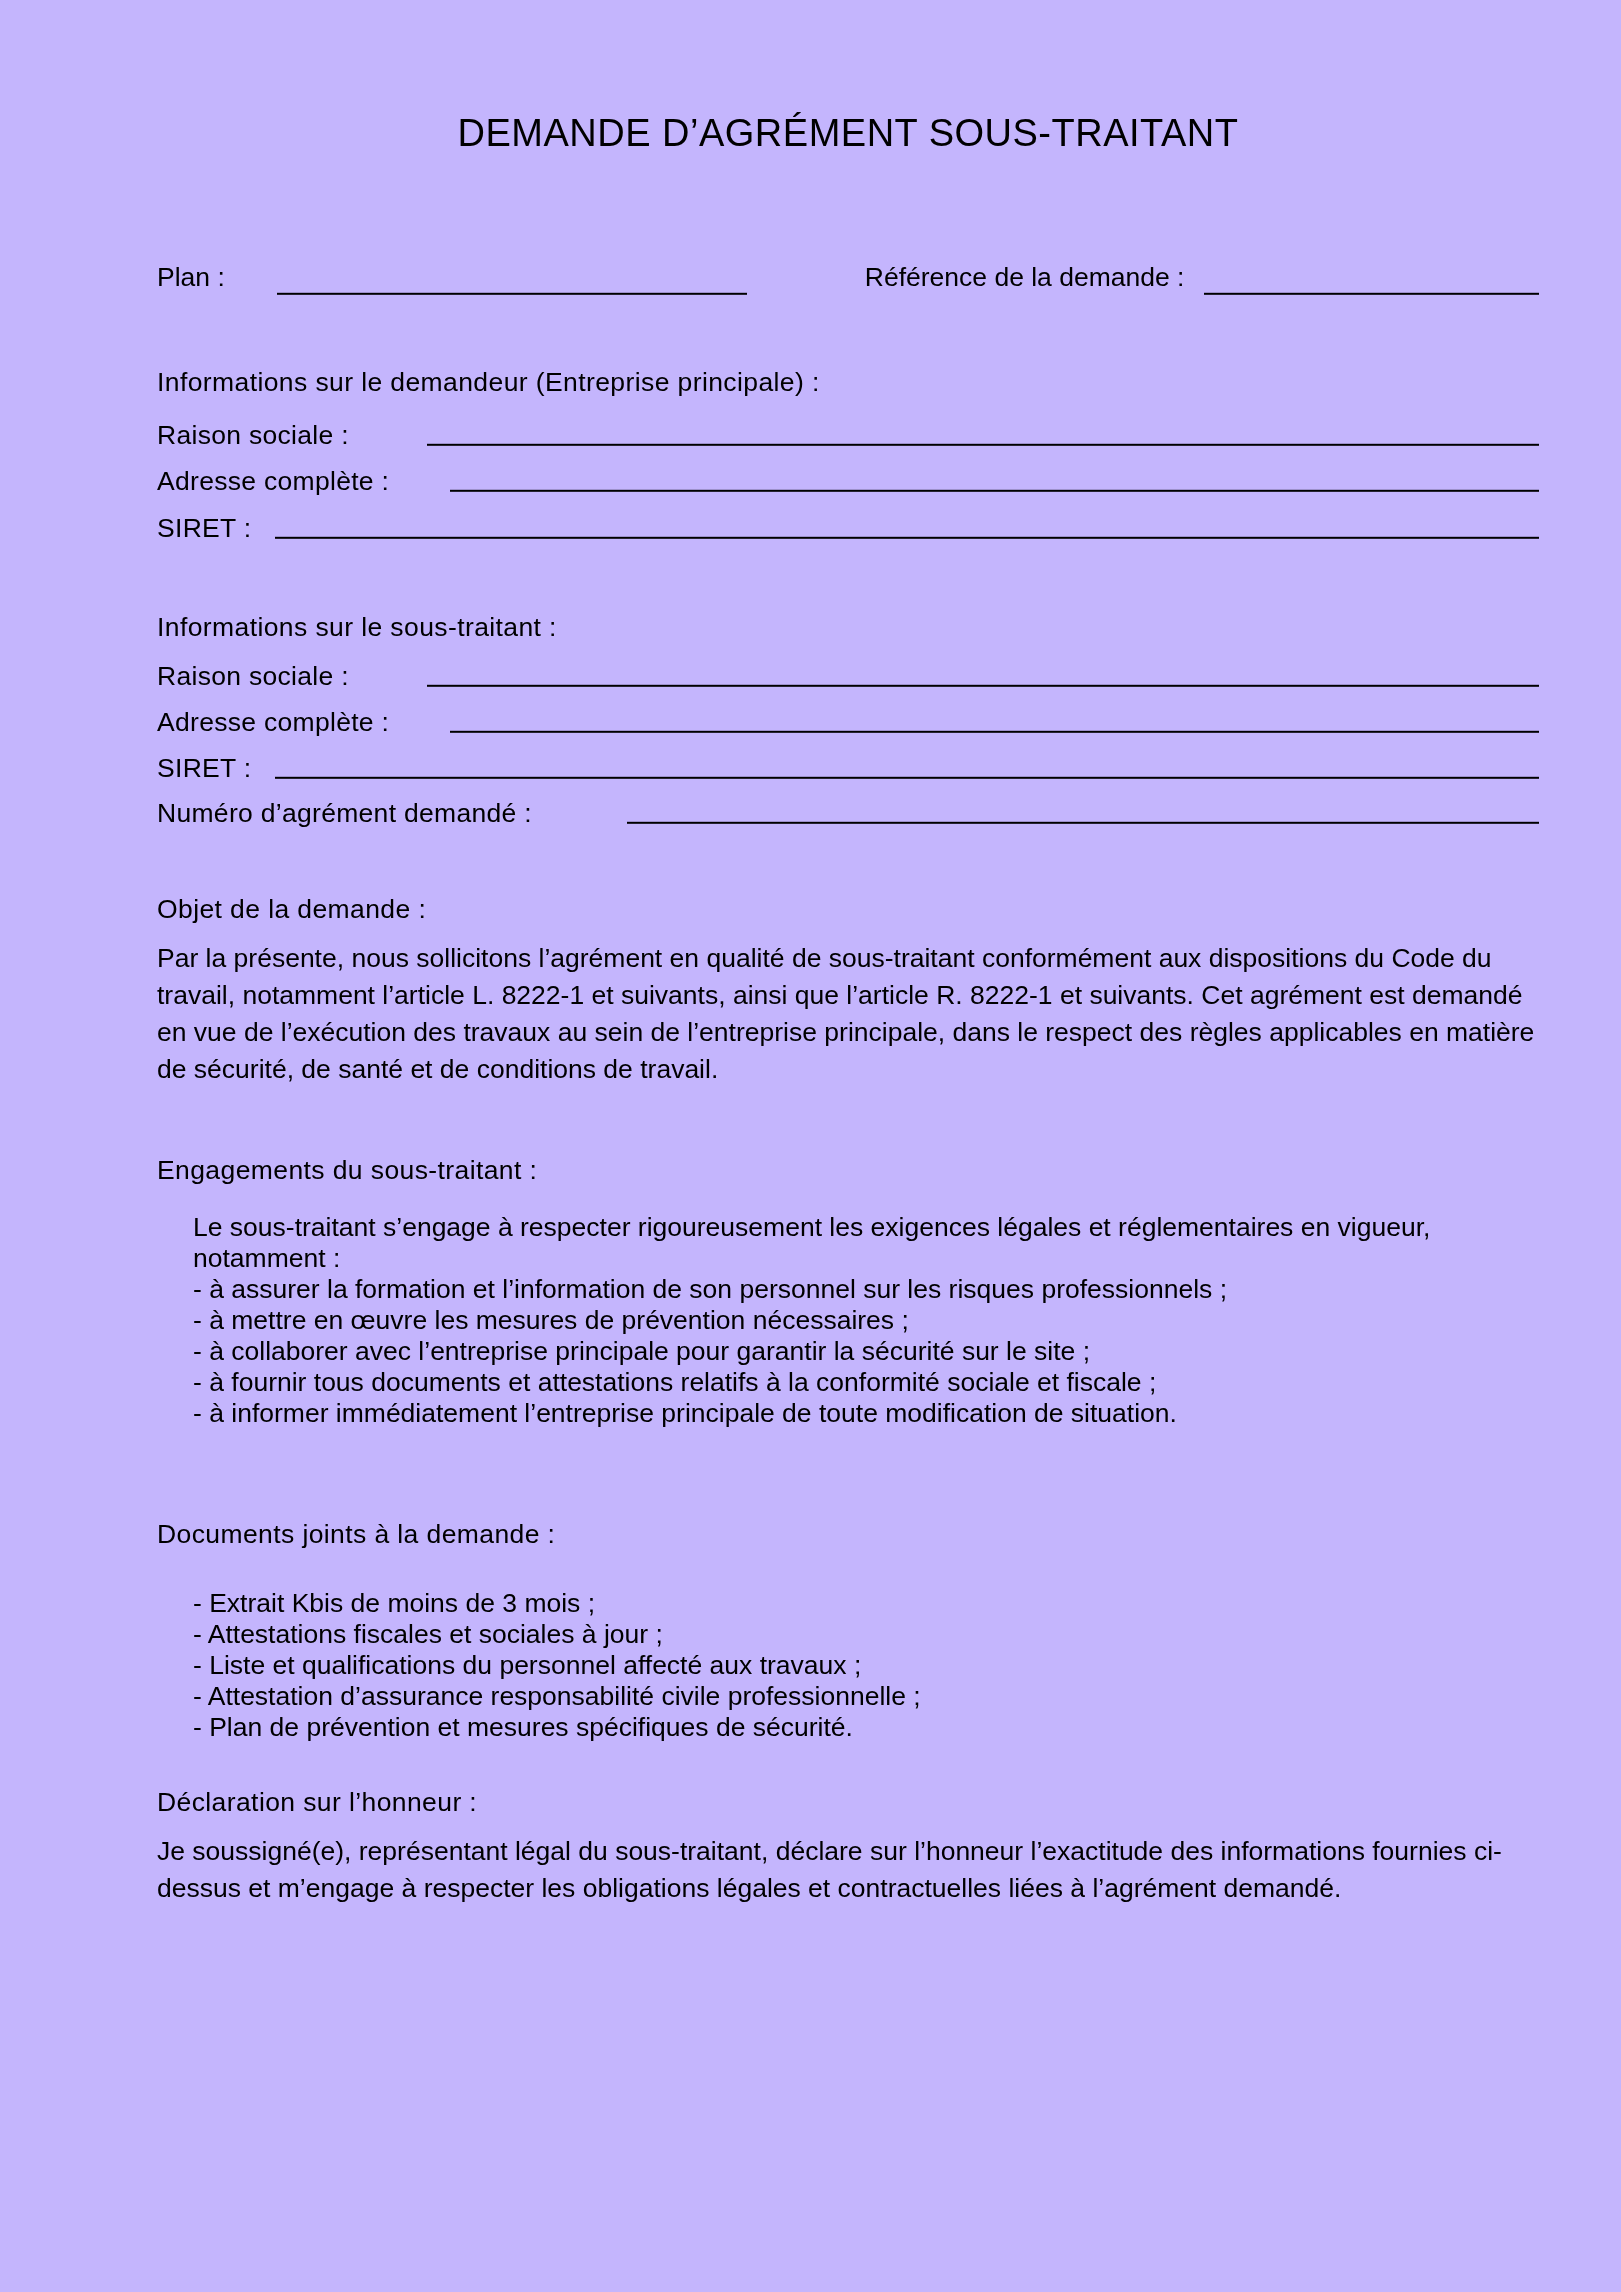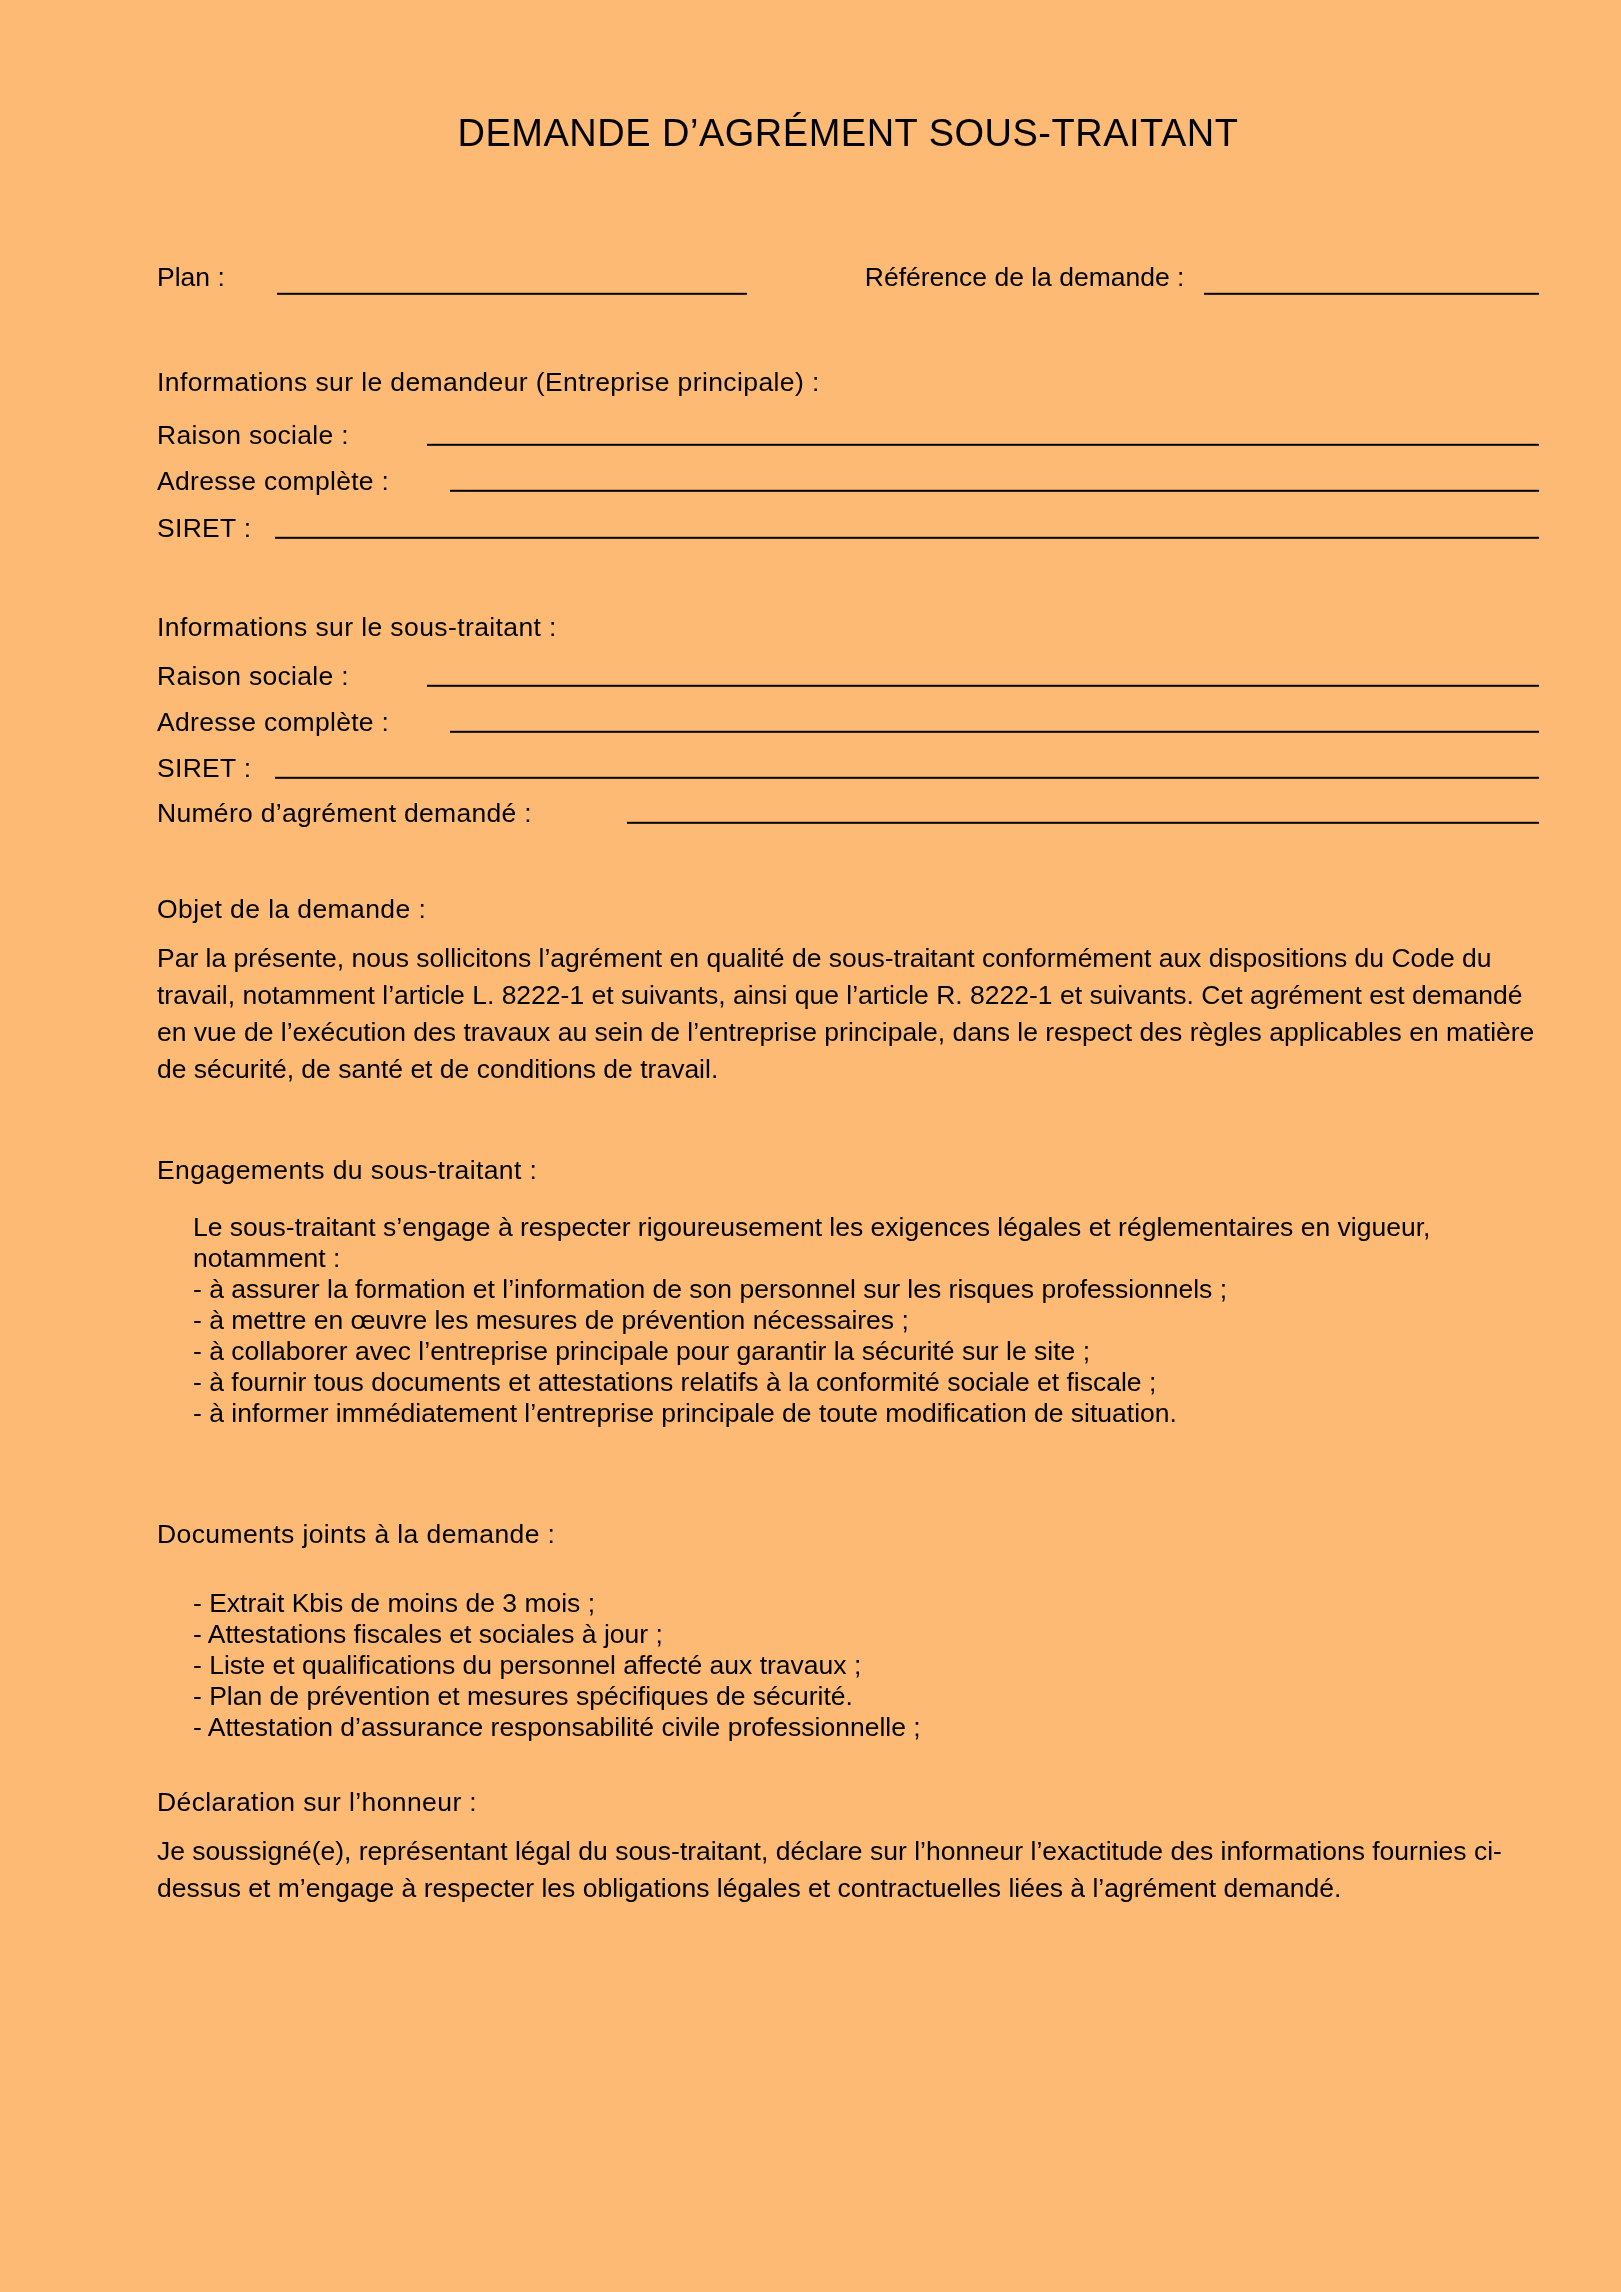--- a/index.html
+++ b/index.html
@@ -2,21 +2,21 @@
 <html lang="fr"><head>
 <meta charset="utf-8">
 <style>
   html, body { margin: 0; padding: 0; background: #ffffff; }
   .page {
     position: relative;
     width: 1621px;
     height: 2293px;
     box-sizing: border-box;
     padding: 0 82px 0 157px;
-    background: #fdba74;
+    background: #c4b5fd;
     font-family: "Liberation Sans", "DejaVu Sans", sans-serif;
     font-size: 26.5px;
     color: #000000;
     overflow: hidden;
   }
   .title {
     font-size: 38px;
     font-weight: 400;
     line-height: 47px;
     text-align: center;
@@ -144,22 +144,22 @@
       <li>- à informer immédiatement l’entreprise principale de toute modification de situation.</li>
     </ul>
   </div>
 
   <div class="section-heading mt-documents">Documents joints à la demande :</div>
   <div class="indent-block docs">
     <ul class="plain-list">
       <li>- Extrait Kbis de moins de 3 mois ;</li>
       <li>- Attestations fiscales et sociales à jour ;</li>
       <li>- Liste et qualifications du personnel affecté aux travaux ;</li>
+      <li>- Attestation d’assurance responsabilité civile professionnelle ;</li>
       <li>- Plan de prévention et mesures spécifiques de sécurité.</li>
-      <li>- Attestation d’assurance responsabilité civile professionnelle ;</li>
     </ul>
   </div>
 
   <div class="section-heading mt-declaration">Déclaration sur l’honneur :</div>
   <p class="paragraph">Je soussigné(e), représentant légal du sous-traitant, déclare sur l’honneur l’exactitude des informations fournies ci-dessus et m’engage à respecter les obligations légales et contractuelles liées à l’agrément demandé.</p>
 
 </div>
 
 
 </body></html>

